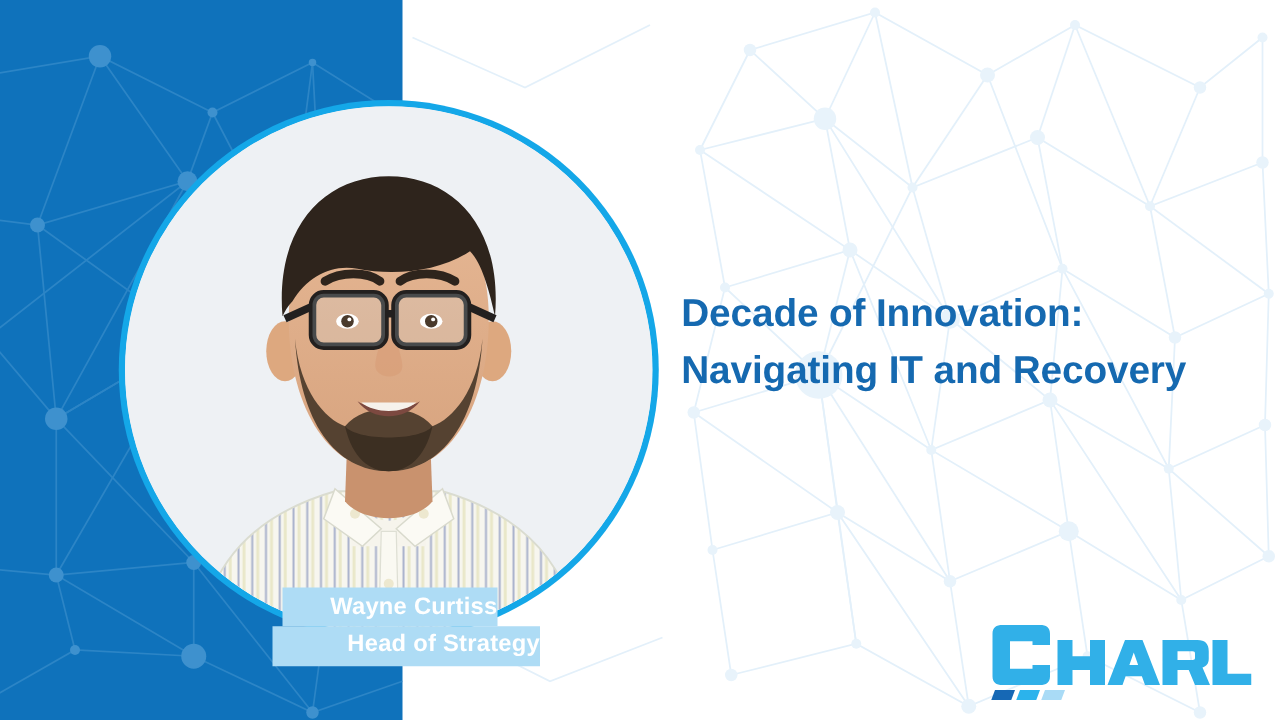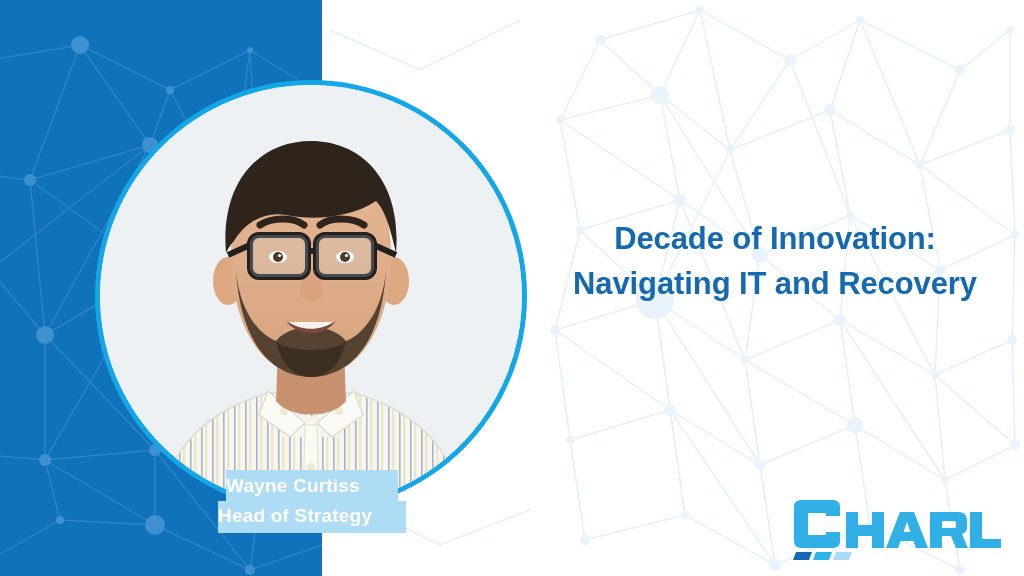--- a/index.html
+++ b/index.html
@@ -64,43 +64,42 @@
     top: 470px;
     width: 310px;
     pointer-events: none;
   }
   .badge-line {
     background: #AEDCF5;
     color: #ffffff;
     font-weight: bold;
     font-size: 19px;
     line-height: 26px;
-    text-align: left;
+    text-align: right;
     white-space: nowrap;
     letter-spacing: .2px;
   }
   .badge-line.name {
     width: 172px;
     margin-left: 8px;
     padding: 3px 0 2px 0;
   }
   .badge-line.role {
-    width: 188px;
+    width: 214px;
     margin-left: 0px;
     padding: 2px 0 4px 0;
   }
 
   
   .title-block {
     position: absolute;
     z-index: 5;
     left: 545px;
-    top: 216px;
+    top: 228px;
     width: 460px;
-    text-align: center;
   }
   .title-block .title {
     color: #1569B0;
     font-weight: bold;
     font-size: 31px;
     line-height: 45px;
     letter-spacing: -0.1px;
   }
 
   

